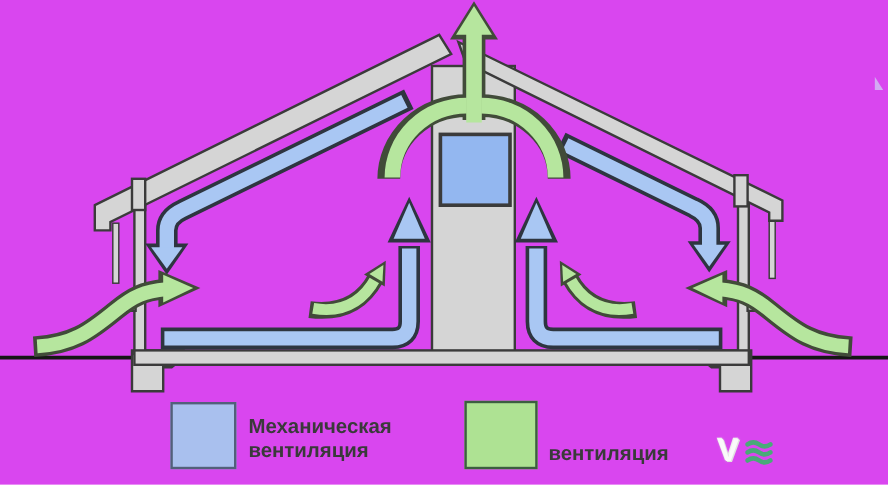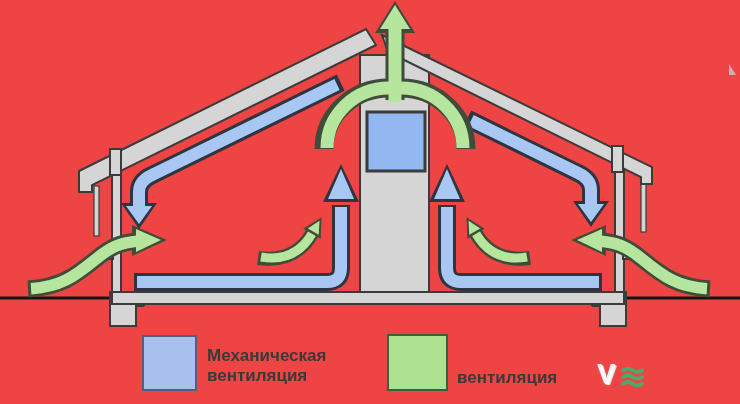--- a/index.html
+++ b/index.html
@@ -1,17 +1,17 @@
 <!DOCTYPE html>
 <html style="--mech: #a9c7f3; --mech-outline: #2e3540; --mech-box: #93b7f0; --nat: #b6e69e; --nat-outline: #414b39; --structure-fill: #d5d5d5; --structure-outline: #3b3b3b; --ground: #161616; --legend-mech: #a9c0ee; --legend-mech-border: #52607a; --legend-nat: #aee293; --legend-nat-border: #3c5f40; --text: #3a3a3a; --watermark-text: #fafafa; --watermark-green: #3db36e;"><head>
 <meta charset="utf-8">
 <style>
   html,body{margin:0;padding:0;background:#fff;}
   .stage{
-    position:relative;width:740px;height:404px;background:#ef4444;overflow:hidden;
+    position:relative;width:740px;height:404px;background:#d946ef;overflow:hidden;
     font-family:"Liberation Sans",sans-serif;
   }
   .stage svg.diagram{position:absolute;left:0;top:0;}
 
   
   .struct{fill:var(--structure-fill);stroke:var(--structure-outline);stroke-width:2;}
   .ground{stroke:var(--ground);stroke-width:3.2;fill:none;}
   .fan{fill:var(--mech-box);stroke:var(--structure-outline);stroke-width:3;}
 
   

